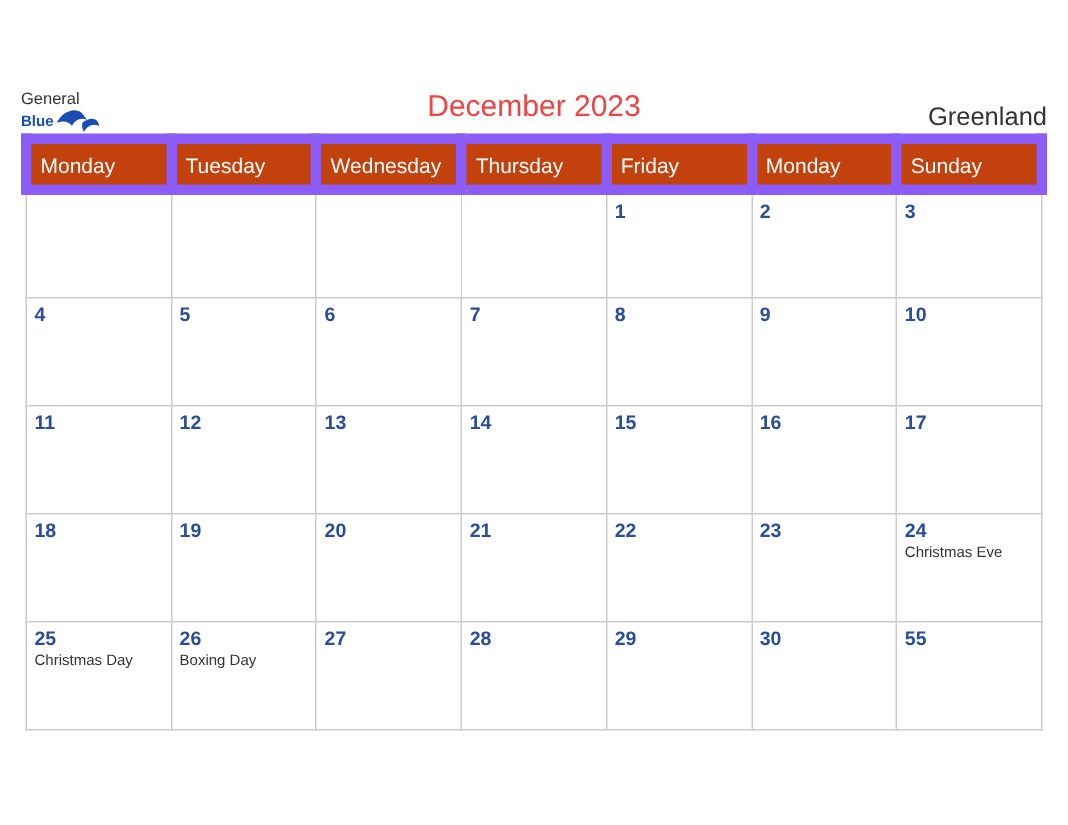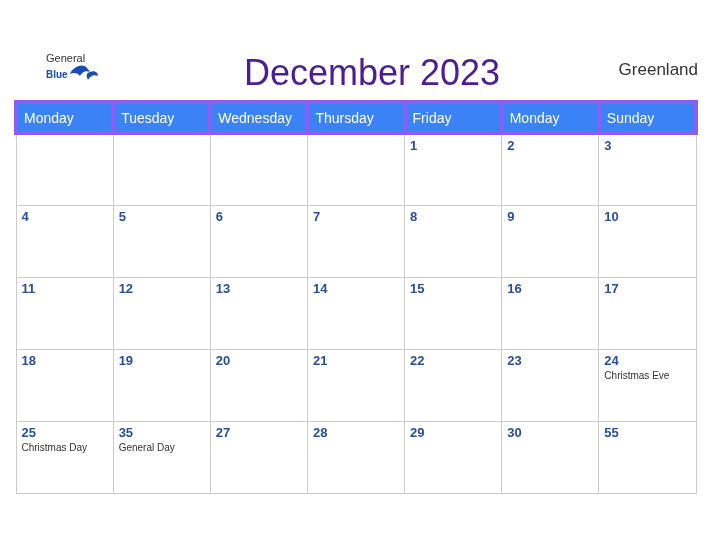--- a/index.html
+++ b/index.html
@@ -16,21 +16,20 @@
       width: 712px;
       padding: 10px 14px 14px 14px;
       background: #fff;
     }
     .calendar-header {
       display: flex;
       align-items: center;
       justify-content: center;
       position: relative;
       margin-bottom: 6px;
-      margin-left: 32px;
     }
     .logo-area {
       position: absolute;
       left: 0;
       top: 0;
       display: flex;
       flex-direction: column;
       align-items: center;
     }
     .logo-text-general {
@@ -50,45 +49,45 @@
       height: 20px;
       display: inline-block;
       margin-left: 2px;
       vertical-align: middle;
     }
     .logo-row {
       display: flex;
       align-items: center;
     }
     .month-title {
-      font-size: 36px;
+      font-size: 20px;
       font-weight: normal;
-      color: #4c1d95;
+      color: #ef4444;
       text-align: center;
     }
     .region-label {
       position: absolute;
       right: 0;
       top: 8px;
       font-size: 17px;
       color: #333;
     }
     .calendar-table {
       width: 100%;
       border-collapse: collapse;
       border: 1px solid #ccc;
     }
     .calendar-table th {
-      background-color: #3b82f6;
+      background-color: #c2410c;
       color: #fff;
       text-align: left;
       padding: 6px 6px 5px 6px;
       font-size: 14px;
       font-weight: normal;
-      border: 4px solid #8b5cf6;
+      border: 7px solid #8b5cf6;
     }
     .calendar-table td {
       border: 1px solid #ccc;
       vertical-align: top;
       width: calc(100% / 7);
       height: 72px;
       padding: 3px 5px;
       position: relative;
     }
     .day-number {
@@ -227,22 +226,22 @@
             <span class="day-number">24</span>
             <span class="day-event">Christmas Eve</span>
           </td>
         </tr>
         <tr>
           <td>
             <span class="day-number">25</span>
             <span class="day-event">Christmas Day</span>
           </td>
           <td>
-            <span class="day-number">35</span>
-            <span class="day-event">General Day</span>
+            <span class="day-number">26</span>
+            <span class="day-event">Boxing Day</span>
           </td>
           <td>
             <span class="day-number">27</span>
           </td>
           <td>
             <span class="day-number">28</span>
           </td>
           <td>
             <span class="day-number">29</span>
           </td>

